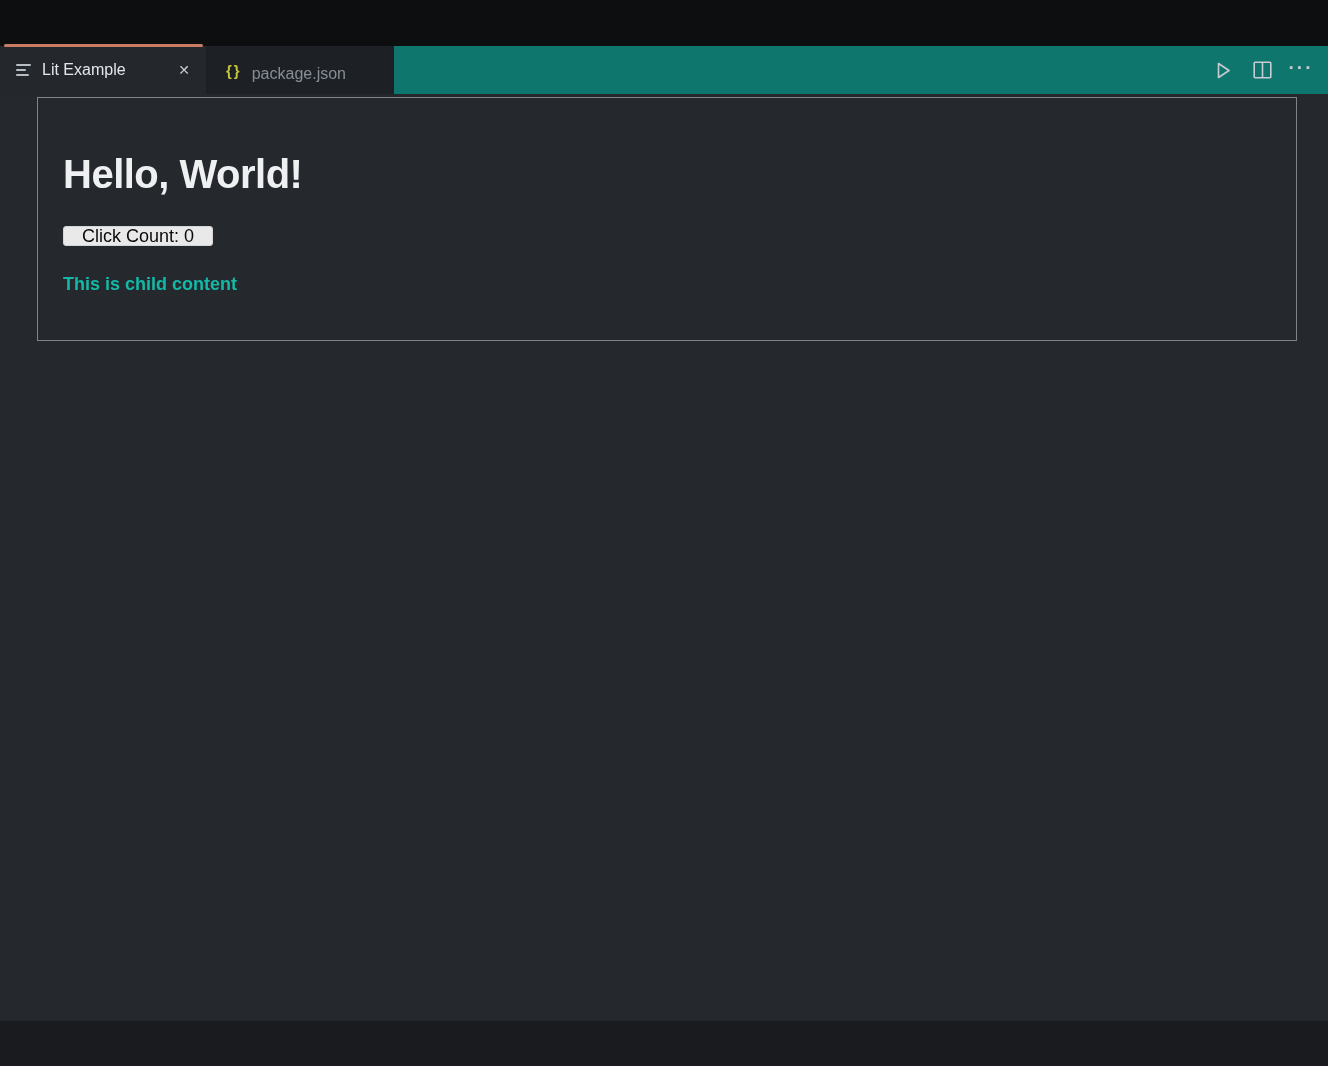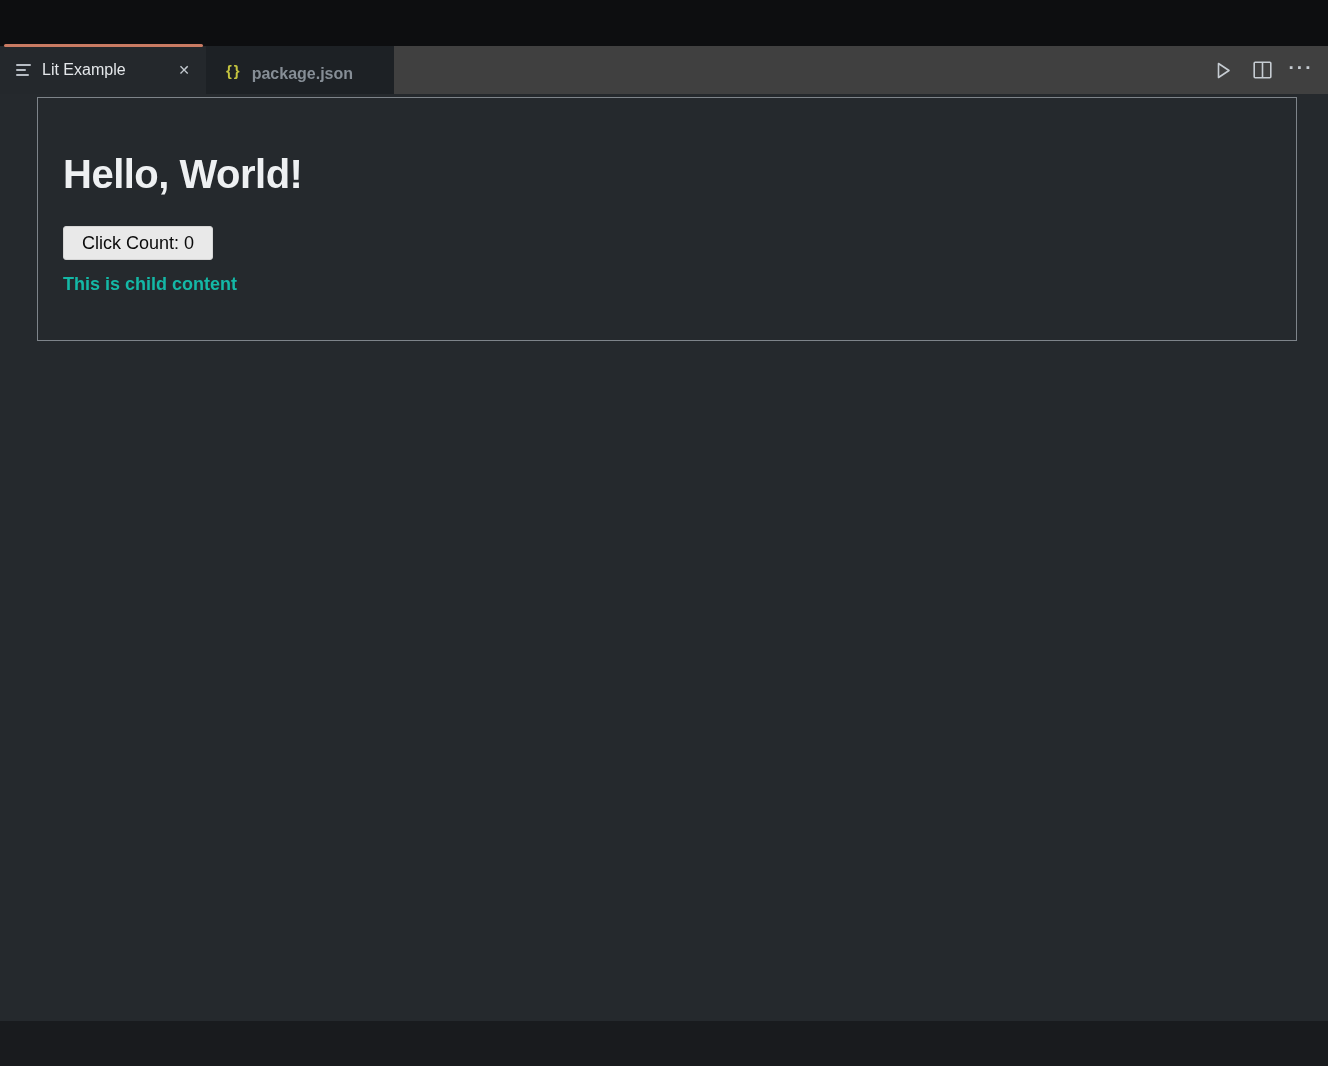--- a/index.html
+++ b/index.html
@@ -30,21 +30,21 @@
     color: #d9dcdf;
     white-space: nowrap;
     letter-spacing: 0.1px;
   }
 
   
   .tabbar {
     position: absolute;
     top: 46px; left: 0; right: 0;
     height: 48px;
-    background: #404040;
+    background: #0f766e;
     display: flex;
     align-items: stretch;
   }
   .tab {
     display: flex;
     align-items: center;
     cursor: pointer;
   }
   .tab.active {
     width: 206px;
@@ -83,21 +83,21 @@
     color: #c3c9cf;
     line-height: 1;
     padding: 2px;
   }
   .tab.inactive {
     width: 188px;
     background: #1d2125;
     padding: 0 16px 0 20px;
     gap: 10px;
   }
-  .tab.inactive .tab-label { color: #868e96; font-weight: 700; margin-top: 7px; }
+  .tab.inactive .tab-label { color: #868e96; font-weight: 400; margin-top: 7px; }
   .braces-icon {
     color: #c4c43f;
     font-size: 15px;
     font-weight: 700;
     letter-spacing: 2px;
     line-height: 1;
     flex: none;
   }
 
   .editor-actions {
@@ -144,21 +144,21 @@
     font-size: 40px;
     line-height: 1;
     font-weight: 700;
     letter-spacing: -0.5px;
     color: #eef0f2;
     white-space: nowrap;
   }
   .click-button {
     position: absolute;
     left: 25px; top: 128px;
-    width: 150px; height: 34px;
+    width: 150px; height: 20px;
     background: #e9e9e9;
     color: #0b0b0b;
     border: 1px solid #d6d6d6;
     border-radius: 3px;
     font-family: "Liberation Sans", sans-serif;
     font-size: 18px;
     line-height: 1;
     padding: 0;
     cursor: pointer;
   }

